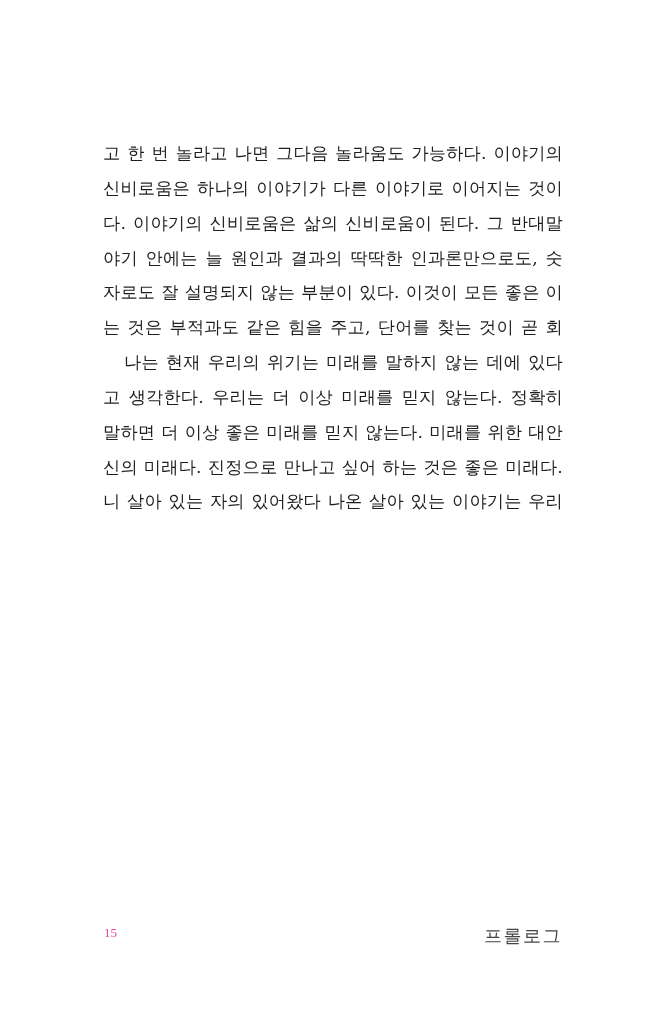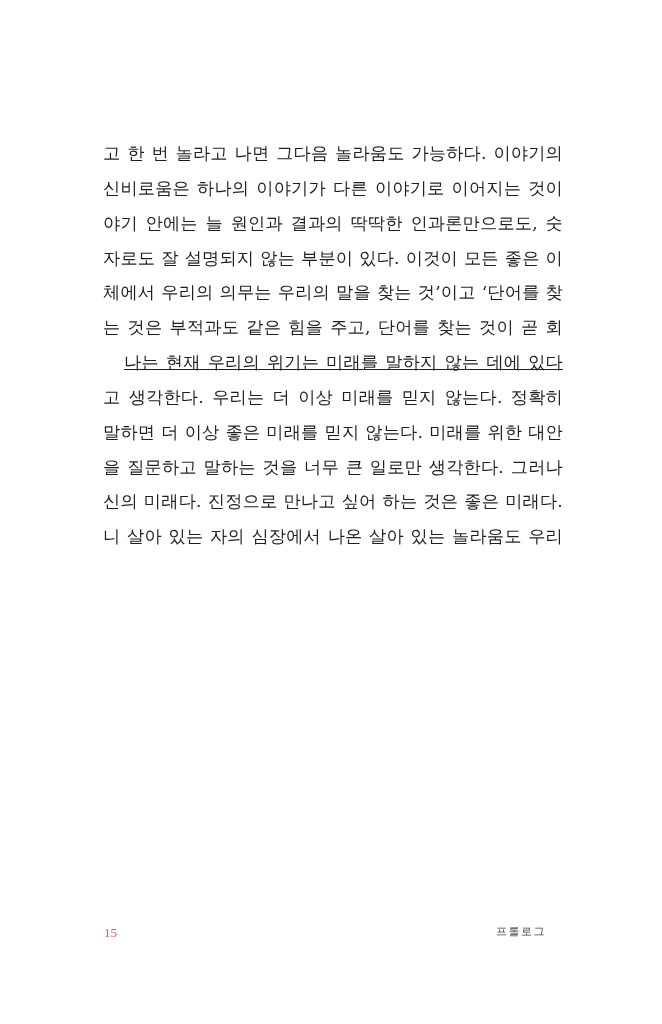--- a/index.html
+++ b/index.html
@@ -36,53 +36,51 @@
       white-space: nowrap;
       text-align: justify;
       text-align-last: justify;
       letter-spacing: 0.2px;
     }
     .line.last-in-para {
       text-align-last: left;
     }
     .line.indent {
       padding-left: 21px;
-      text-decoration: underline;
     }
     .footer-page-number {
       position: absolute;
       left: 104px;
       top: 925px;
       font-size: 13px;
       color: #ec4899;
       font-family: "Liberation Serif", serif;
     }
     .footer-section-title {
       position: absolute;
-      right: 116px;
+      right: 100px;
       top: 924px;
-      font-size: 11px;
+      font-size: 18px;
       color: #444444;
       letter-spacing: 1.5px;
     }
   </style>
 </head>
 <body>
 
 <div class="page">
   <div class="body-text">
     <span class="line">고 한 번 놀라고 나면 그다음 놀라움도 가능하다. 이야기의</span>
     <span class="line">신비로움은 하나의 이야기가 다른 이야기로 이어지는 것이</span>
+    <span class="line">다. 이야기의 신비로움은 삶의 신비로움이 된다. 그 반대말</span>
     <span class="line">야기 안에는 늘 원인과 결과의 딱딱한 인과론만으로도, 숫</span>
     <span class="line">자로도 잘 설명되지 않는 부분이 있다. 이것이 모든 좋은 이</span>
-    <span class="line">체에서 우리의 의무는 우리의 말을 찾는 것’이고 ‘단어를 찾</span>
     <span class="line">는 것은 부적과도 같은 힘을 주고, 단어를 찾는 것이 곧 회</span>
     <span class="line indent">나는 현재 우리의 위기는 미래를 말하지 않는 데에 있다</span>
     <span class="line">고 생각한다. 우리는 더 이상 미래를 믿지 않는다. 정확히</span>
     <span class="line">말하면 더 이상 좋은 미래를 믿지 않는다. 미래를 위한 대안</span>
-    <span class="line">을 질문하고 말하는 것을 너무 큰 일로만 생각한다. 그러나</span>
     <span class="line">신의 미래다. 진정으로 만나고 싶어 하는 것은 좋은 미래다.</span>
-    <span class="line">니 살아 있는 자의 심장에서 나온 살아 있는 놀라움도 우리</span>
+    <span class="line">니 살아 있는 자의 있어왔다 나온 살아 있는 이야기는 우리</span>
   </div>
 
   <div class="footer-page-number">15</div>
   <div class="footer-section-title">프롤로그</div>
 </div>
 
 </body></html>

